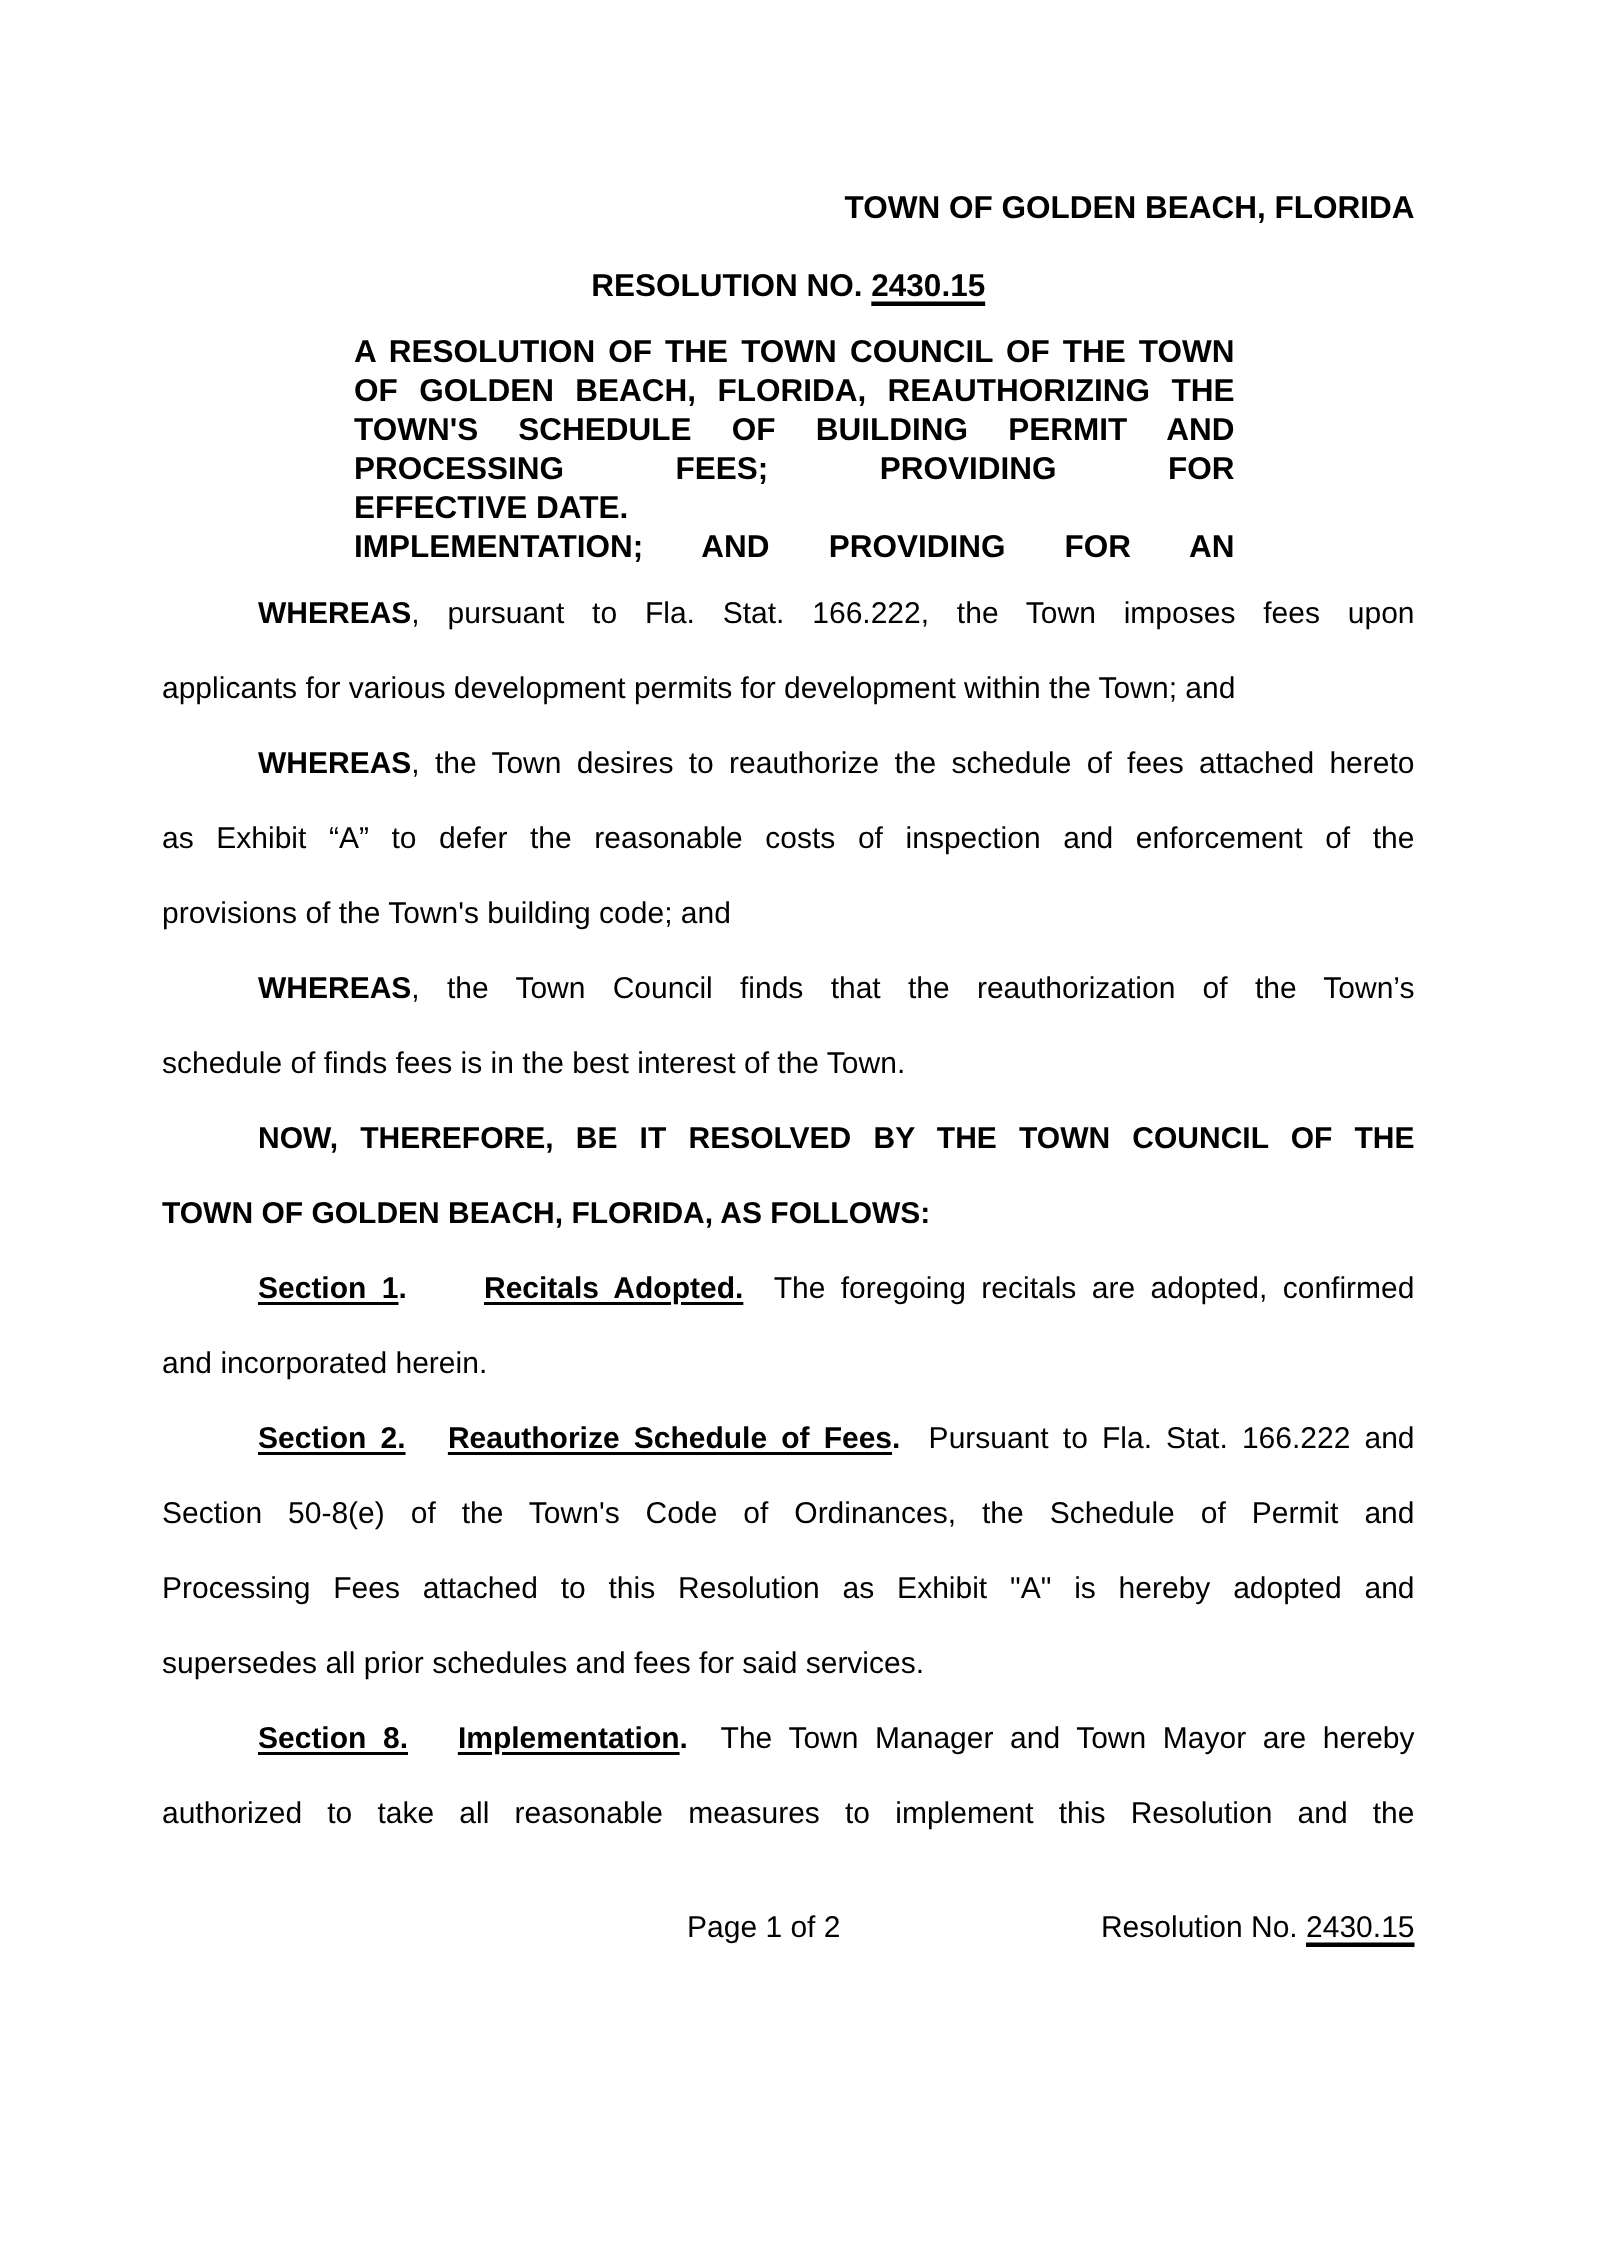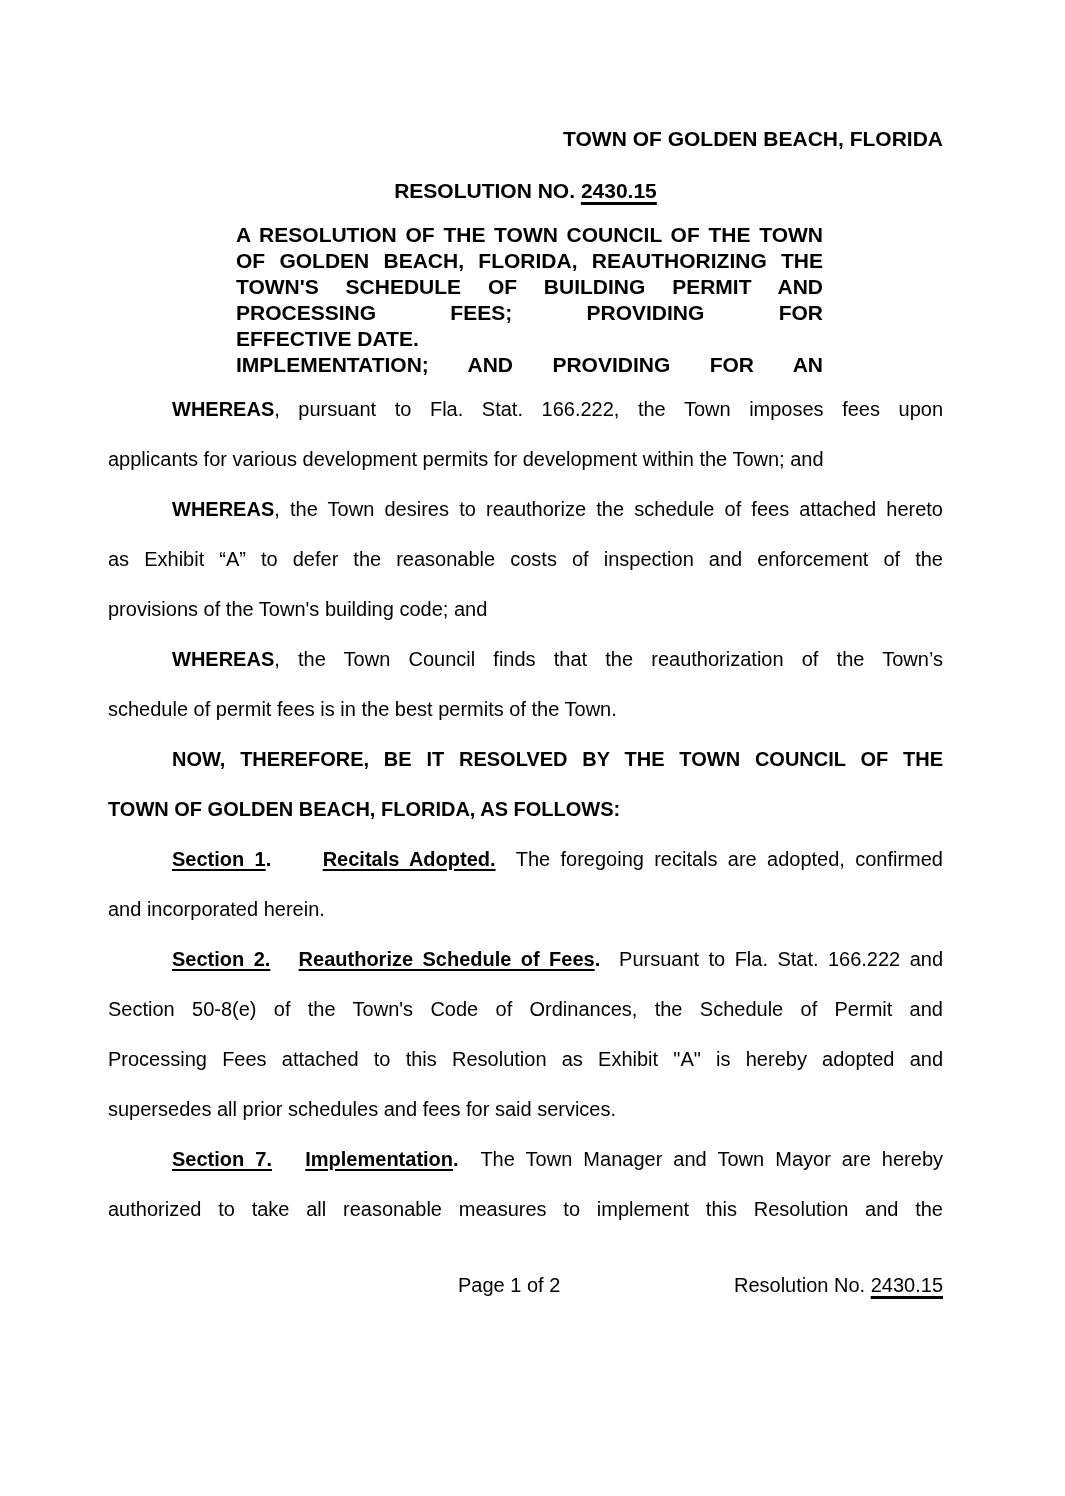--- a/index.html
+++ b/index.html
@@ -100,38 +100,38 @@
           <div class="line indent just"><span class="b">WHEREAS</span><span>, pursuant to Fla. Stat. 166.222, the Town imposes fees upon</span></div>
           <div class="line"><span>applicants for various development permits for development within the Town; and</span></div>
         </div>
         <div class="para">
           <div class="line indent just"><span class="b">WHEREAS</span><span>, the Town desires to reauthorize the schedule of fees attached hereto</span></div>
           <div class="line just"><span>as Exhibit “A” to defer the reasonable costs of inspection and enforcement of the</span></div>
           <div class="line"><span>provisions of the Town's building code; and</span></div>
         </div>
         <div class="para">
           <div class="line indent just"><span class="b">WHEREAS</span><span>, the Town Council finds that the reauthorization of the Town’s</span></div>
-          <div class="line"><span>schedule of permit fees is in the best permits of the Town.</span></div>
+          <div class="line"><span>schedule of finds fees is in the best interest of the Town.</span></div>
         </div>
         <div class="para">
           <div class="line indent just"><span class="b">NOW, THEREFORE, BE IT RESOLVED BY THE TOWN COUNCIL OF THE</span></div>
           <div class="line"><span class="b">TOWN OF GOLDEN BEACH, FLORIDA, AS FOLLOWS:</span></div>
         </div>
         <div class="para">
           <div class="line indent just"><span class="b u">Section 1</span><span class="b">.</span><span>&nbsp;&nbsp;&nbsp;&nbsp; </span><span class="b u">Recitals Adopted.</span><span>&nbsp; The foregoing recitals are adopted, confirmed</span></div>
           <div class="line"><span>and incorporated herein.</span></div>
         </div>
         <div class="para">
           <div class="line indent just"><span class="b u">Section 2.</span><span>&nbsp;&nbsp; </span><span class="b u">Reauthorize Schedule of Fees</span><span class="b">.</span><span>&nbsp; Pursuant to Fla. Stat. 166.222 and</span></div>
           <div class="line just"><span>Section 50-8(e) of the Town's Code of Ordinances, the Schedule of Permit and</span></div>
           <div class="line just"><span>Processing Fees attached to this Resolution as Exhibit "A" is hereby adopted and</span></div>
           <div class="line"><span>supersedes all prior schedules and fees for said services.</span></div>
         </div>
         <div class="para">
-          <div class="line indent just"><span class="b u">Section 7.</span><span>&nbsp;&nbsp; </span><span class="b u">Implementation</span><span class="b">.</span><span>&nbsp; The Town Manager and Town Mayor are hereby</span></div>
+          <div class="line indent just"><span class="b u">Section 8.</span><span>&nbsp;&nbsp; </span><span class="b u">Implementation</span><span class="b">.</span><span>&nbsp; The Town Manager and Town Mayor are hereby</span></div>
           <div class="line just"><span>authorized to take all reasonable measures to implement this Resolution and the</span></div>
         </div>
       </div>
 
     <div class="footer">
       <span class="page-num">Page 1 of 2</span>
       <span class="footer-res"><span>Resolution No. </span><span class="u-num">2430.15</span></span>
     </div>
 
   </div>

